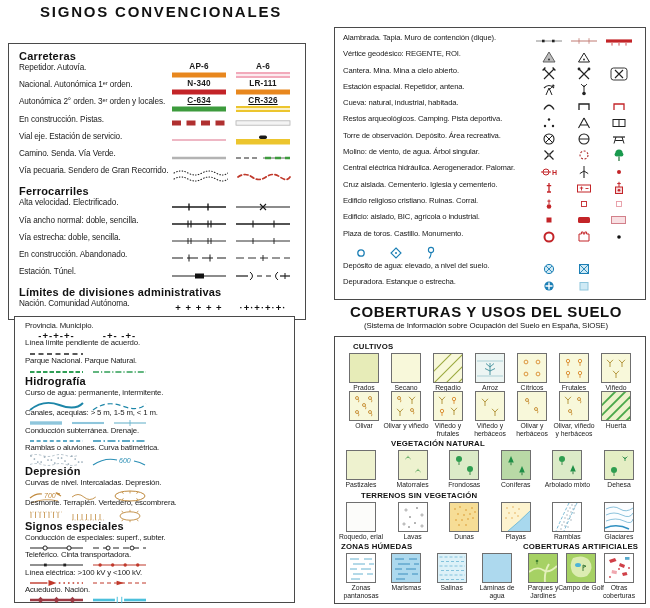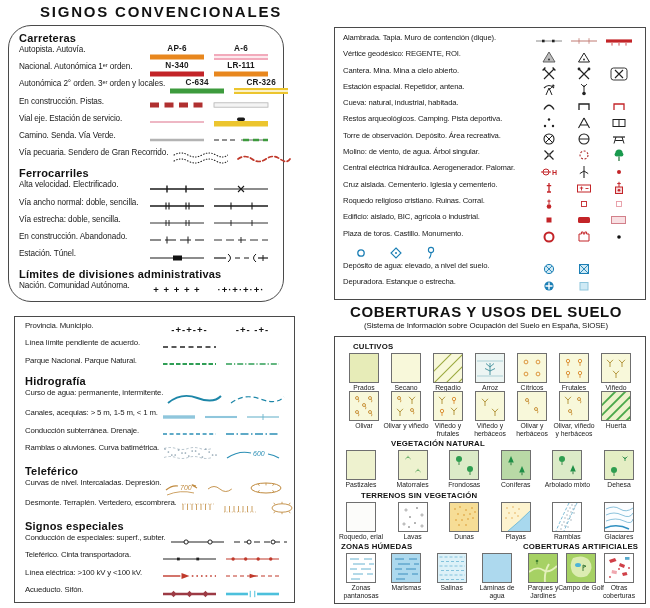--- a/index.html
+++ b/index.html
@@ -1,27 +1,27 @@
 <!DOCTYPE html>
 <html><head>
 <meta charset="utf-8">
 <style>
   html,body{margin:0;padding:0;background:#fff;}
   body{width:650px;height:608px;position:relative;font-family:"Liberation Sans",sans-serif;color:#111;overflow:hidden;}
   .title{position:absolute;left:8px;top:3px;width:306px;text-align:center;font-size:15px;font-weight:bold;letter-spacing:1.8px;}
   .panel{position:absolute;border:1px solid #4a4a4a;background:#fff;box-sizing:border-box;}
-  .p-roads{left:8px;top:25px;width:276px;height:277px;padding:4px 10px 2px;border-radius:23px;}
+  .p-roads{left:8px;top:43px;width:298px;height:277px;padding:4px 10px 2px;}
   .p-sym{left:334px;top:27px;width:312px;height:273px;padding:5px 8px;}
   .p-misc{left:14px;top:316px;width:281px;height:287px;padding:4px 10px;}
   .p-land{left:334px;top:336px;width:312px;height:268px;padding:3px 6px;}
   .sec-h{font-weight:bold;font-size:11px;margin:2px 0 1px;letter-spacing:.2px;}
   .row{display:flex;}
   .p-roads .row{height:17.2px;}
   .p-sym .row{height:16.3px;}
-  .p-misc .row{height:17.4px;}
+  .p-misc .row{height:17.4px;flex-direction:column;}
   .p-misc .row.tall{height:20px;}
   .lbl{flex:1;font-size:8.2px;letter-spacing:-0.1px;color:#1a1a1a;white-space:nowrap;}
   .p-sym .lbl{font-size:7.7px;letter-spacing:-0.15px;}
   .p-misc .lbl{font-size:7.8px;letter-spacing:-0.15px;}
   .syms{display:flex;align-items:center;}
   .sym{display:flex;flex-direction:column;align-items:center;justify-content:center;}
   .sym svg{display:block;}
   .badge{font-size:8.2px;font-weight:bold;color:#1a1a1a;line-height:7px;letter-spacing:.2px;}
   .symtext{font-size:9.5px;font-weight:bold;letter-spacing:1px;color:#111;white-space:nowrap;}
   .lc-titlewrap{position:absolute;left:322px;top:303px;width:328px;text-align:center;}
@@ -37,21 +37,21 @@
   .tlbl{font-size:6.8px;line-height:1.1;text-align:center;margin:1px -5px 0;width:46px;color:#1a1a1a;}
 </style>
 </head>
 <body>
 
 <div class="title">SIGNOS  CONVENCIONALES</div>
 
 <section class="panel p-roads">
     <div class="sec-h">Carreteras</div>
     <div class="row">
-      <span class="lbl">Autopista. Autovía.</span>
+      <span class="lbl">Repetidor. Autovía.</span>
       <span class="syms" style="width: 128px;">
         <span class="sym" style="width: 64px;">
           <span class="badge">AP-6</span>
           <svg width="56" height="10" viewBox="0 0 56 10">
             <rect x="1" y="2.5" width="54" height="5" fill="#e8871e"></rect>
           </svg>
         </span>
         <span class="sym" style="width: 64px;">
           <span class="badge">A-6</span>
           <svg width="56" height="10" viewBox="0 0 56 10">
@@ -73,21 +73,21 @@
         <span class="sym" style="width: 64px;">
           <span class="badge">LR-111</span>
           <svg width="56" height="10" viewBox="0 0 56 10">
             <rect x="1" y="2.5" width="54" height="5" fill="#e8871e"></rect>
           </svg>
         </span>
       </span>
     </div>
     <div class="row">
       <span class="lbl">Autonómica 2° orden. 3ᵉʳ orden y locales.</span>
-      <span class="syms" style="width: 128px;">
+      <span class="syms" style="width: 128px; text-decoration: underline;">
         <span class="sym" style="width: 64px;">
           <span class="badge">C-634</span>
           <svg width="56" height="10" viewBox="0 0 56 10">
             <rect x="1" y="2.5" width="54" height="5" fill="#3d9b3d"></rect>
           </svg>
         </span>
         <span class="sym" style="width: 64px;">
           <span class="badge">CR-326</span>
           <svg width="56" height="10" viewBox="0 0 56 10">
             <rect x="1" y="2" width="54" height="6" fill="#ecc52e"></rect>
@@ -482,21 +482,21 @@
         <span class="sym" style="width: 35.3333px;">
           <svg width="16" height="16" viewBox="0 0 16 16">
             <rect x="4.5" y="7" width="7" height="6.5" fill="#f6d7d9" stroke="#c32428" stroke-width="1"></rect>
             <path d="M8,1.8 V7 M6.2,3.6 H9.8" stroke="#c32428" stroke-width="1" fill="none"></path>
             <circle cx="8" cy="10.3" r="1.3" fill="#c32428"></circle>
           </svg>
         </span>
       </span>
     </div>
     <div class="row">
-      <span class="lbl">Roquedo religioso cristiano. Ruinas. Corral.</span>
+      <span class="lbl">Edificio religioso cristiano. Ruinas. Corral.</span>
       <span class="syms" style="width: 106px;">
         <span class="sym" style="width: 35.3333px;">
           <svg width="16" height="16" viewBox="0 0 16 16">
             <circle cx="8" cy="10.5" r="2.3" fill="#c32428"></circle>
             <path d="M8,3.5 V8.2 M6.4,5.1 H9.6" stroke="#c32428" stroke-width="1" fill="none"></path>
           </svg>
         </span>
         <span class="sym" style="width: 35.3333px;">
           <svg width="16" height="16" viewBox="0 0 16 16">
             <rect x="5.5" y="5.5" width="5" height="5" fill="none" stroke="#c32428" stroke-width="0.9"></rect>
@@ -724,21 +724,21 @@
         </span>
         <span class="sym" style="width: 63px;">
           <svg width="57" height="16" viewBox="0 0 57 16">
             <path d="M2,13 Q14,5 26,8" stroke="#2b8fb5" stroke-width="1.1" fill="none"></path>
             <text x="28" y="11" font-size="7" font-style="italic" fill="#2b8fb5">600</text>
             <path d="M43,9 Q49,10 54,13" stroke="#2b8fb5" stroke-width="1.1" fill="none"></path>
           </svg>
         </span>
       </span>
     </div>
-    <div class="sec-h">Teleférico</div>
+    <div class="sec-h">Depresión</div>
     <div class="row tall">
       <span class="lbl">Curvas de nivel. Intercaladas. Depresión.</span>
       <span class="syms" style="width: 126px;">
         <span class="sym" style="width: 42px;">
           <svg width="36" height="18" viewBox="0 0 36 18">
             <path d="M2,11 Q8,6 14,7" stroke="#c08a3e" stroke-width="1.2" fill="none"></path>
             <text x="16" y="10.5" font-size="7" font-style="italic" fill="#c08a3e">700</text>
             <path d="M32,7 Q24,4 33,9" stroke="#c08a3e" stroke-width="1.2" fill="none"></path>
             <path d="M3,16 Q16.2,10.5 30,14" stroke="#c08a3e" stroke-width="0.8" fill="none"></path>
           </svg>
@@ -832,21 +832,21 @@
         </span>
         <span class="sym" style="width: 63px;">
           <svg width="57" height="12" viewBox="0 0 57 12">
             <path d="M2,6 H55" stroke="#c0392b" stroke-width="1" fill="none" stroke-dasharray="4,3"></path>
             <path d="M25.650000000000002,3.8 L33.059999999999995,6 L25.650000000000002,8.2 Z" fill="#c0392b"></path>
           </svg>
         </span>
       </span>
     </div>
     <div class="row">
-      <span class="lbl">Acueducto. Sifón.</span>
+      <span class="lbl">Acueducto. Nación.</span>
       <span class="syms" style="width: 126px;">
         <span class="sym" style="width: 63px;">
           <svg width="57" height="12" viewBox="0 0 57 12">
             <path d="M2,6 H55" stroke="#9c3a44" stroke-width="2.3" fill="none"></path>
             <path d="M12.540000000000001,2.8 l3,3.2 -3,3.2 -3,-3.2 Z" fill="#9c3a44"></path>
             <path d="M28.5,2.8 l3,3.2 -3,3.2 -3,-3.2 Z" fill="#9c3a44"></path>
             <path d="M44.46,2.8 l3,3.2 -3,3.2 -3,-3.2 Z" fill="#9c3a44"></path>
           </svg>
         </span>
         <span class="sym" style="width: 63px;">

